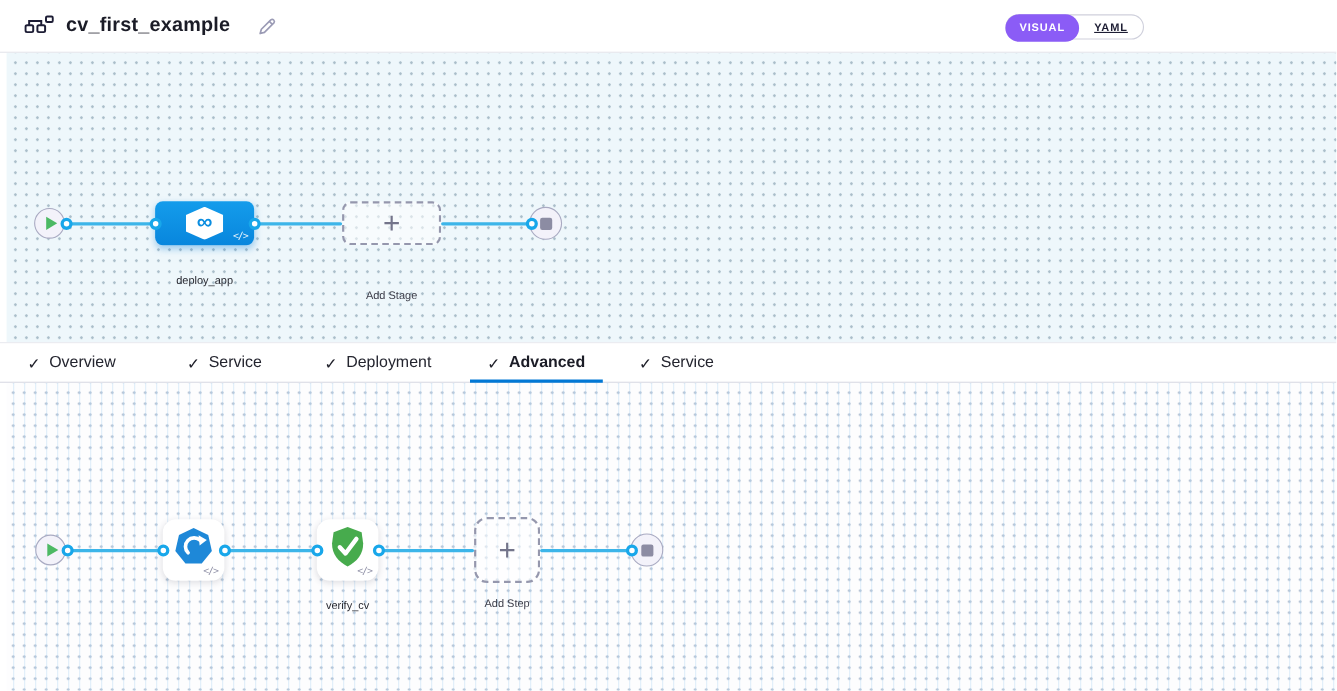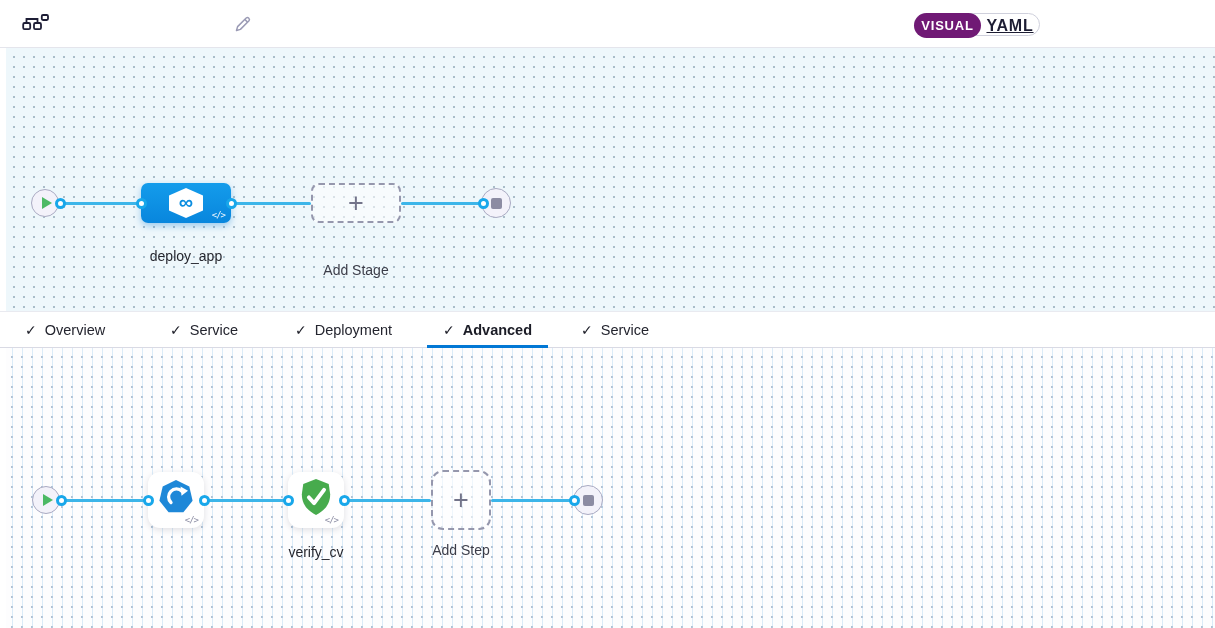--- a/index.html
+++ b/index.html
@@ -15,25 +15,25 @@
     background:#fff; border-bottom:1px solid #e4e5ec; z-index:20; }
   .header .pipe-icon { position:absolute; left:22px; top:13px; width:27px; height:22px; }
   .header .title { position:absolute; left:60px; top:12px; font-size:18px; font-weight:700;
     color:#1b1c27; letter-spacing:.2px; }
   .header .edit-btn { position:absolute; left:233px; top:14px; width:20px; height:20px;
     cursor:pointer; }
 
   .mode-toggle { position:absolute; right:175px; top:13px; width:126px; height:23px;
     border:1px solid #cfd0dc; border-radius:12px; background:#fff; }
   .mode-toggle .seg-visual { position:absolute; left:-1px; top:-1px; width:67px; height:25px;
-    background:#701a75; border-radius:13px; display:flex; align-items:center; justify-content:center;
-    color:#fff; font-size:13px; font-weight:700; letter-spacing:.8px; cursor:pointer; }
+    background:#8b5cf6; border-radius:13px; display:flex; align-items:center; justify-content:center;
+    color:#fff; font-size:10px; font-weight:700; letter-spacing:.8px; cursor:pointer; }
   .mode-toggle .seg-yaml { position:absolute; right:0; top:0; width:58px; height:23px;
     display:flex; align-items:center; justify-content:center; color:#1d1d33;
-    font-size:16px; font-weight:700; letter-spacing:.8px; cursor:pointer;text-decoration:underline; }
+    font-size:10px; font-weight:700; letter-spacing:.8px; cursor:pointer;text-decoration:underline; }
 
   
   .stage-canvas { position:absolute; left:6px; top:48px; width:1209px; height:263px;
     background-color:#eef7fb;
     background-image:radial-gradient(circle,#a9bdc9 1px,rgba(0,0,0,0) 1.4px);
     background-size:10px 10px; background-position:3px 4px; }
   .exec-canvas { position:absolute; left:6px; top:348px; width:1209px; height:280px;
     background-color:#fdfdfe;
     background-image:
       linear-gradient(to right, rgba(178,214,242,.45) 1px, rgba(0,0,0,0) 1px),
@@ -65,21 +65,21 @@
   .plus { font-size:27px; font-weight:300; color:#73748a; line-height:1; }
 
   .step-box { position:absolute; width:56px; height:56px; background:#fff; border-radius:12px;
     box-shadow:0 2px 6px rgba(40,41,61,.14); display:flex; align-items:center; justify-content:center;
     padding-bottom:6px; cursor:pointer; z-index:3; }
 
   .code-badge { position:absolute; right:6px; bottom:3px; font-family:"DejaVu Sans Mono",monospace;
     font-size:9px; letter-spacing:-1px; color:#8f90a6; z-index:4; }
   .code-badge.on-blue { color:rgba(255,255,255,.92); }
 
-  .node-label { position:absolute; text-align:center; font-size:14px; color:#26272f;
+  .node-label { position:absolute; text-align:center; font-size:10px; color:#26272f;
     line-height:20px; z-index:2; }
   .node-label.add { color:#3c3d49; }
 
   
   .tabbar { position:absolute; left:0; top:311px; width:1215px; height:37px; background:#fff;
     border-top:1px solid #e9eaf0; border-bottom:1px solid #d9dae4; z-index:15; }
   .tab { position:absolute; top:0; height:36px; display:flex; align-items:center; gap:8px;
     padding:0 16px; font-size:14.5px; color:#24252f; cursor:pointer; }
   .tab .chk { font-size:14px; font-weight:600; color:#20212b; }
   .tab.active { font-weight:700; box-shadow:inset 0 -3px 0 #0278d5; color:#1b1c26; }
@@ -91,20 +91,21 @@
 
   <div class="header">
     <span class="pipe-icon">
       <svg width="27" height="22" viewBox="0 0 27 22" fill="none">
         <path d="M4.5 10 V6 H15.5 V10" stroke="#1d1d35" stroke-width="1.8"></path>
         <rect x="1.2" y="10" width="7" height="6.2" rx="1.4" stroke="#1d1d35" stroke-width="1.8"></rect>
         <rect x="12" y="10" width="7" height="6.2" rx="1.4" stroke="#1d1d35" stroke-width="1.8"></rect>
         <rect x="19.8" y="2" width="6.2" height="5" rx="1.2" stroke="#1d1d35" stroke-width="1.8"></rect>
       </svg>
     </span>
+    <span class="title">cv_first_example</span>
     <span class="edit-btn">
       <svg width="20" height="20" viewBox="0 0 20 20" fill="none">
         <path d="M3.5 16.5 L4.6 12.6 L13.2 4 a2 2 0 0 1 2.8 2.8 L7.4 15.4 L3.5 16.5 Z" stroke="#9b9bb5" stroke-width="1.5" stroke-linejoin="round"></path>
         <path d="M11.8 5.4 l2.8 2.8" stroke="#9b9bb5" stroke-width="1.5"></path>
       </svg>
     </span>
 
     <div class="mode-toggle">
       <span class="seg-visual">VISUAL</span>
       <span class="seg-yaml">YAML</span>

